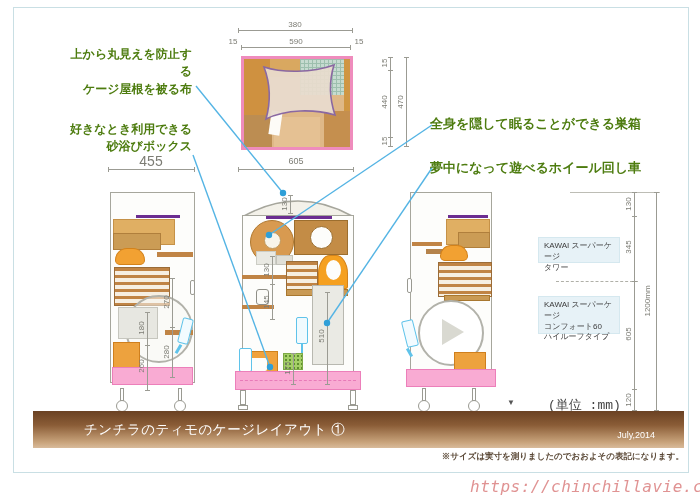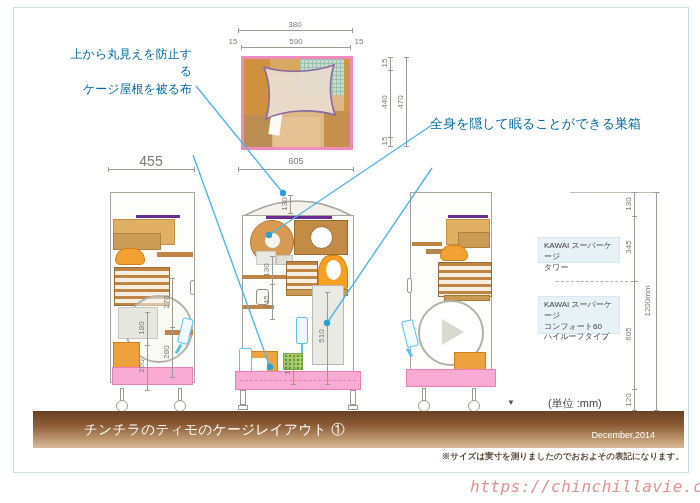--- a/index.html
+++ b/index.html
@@ -11,21 +11,21 @@
   .dlh{position:absolute;height:1px;background:#9b9b93;}
   .dlh::before,.dlh::after{content:"";position:absolute;width:1px;height:5px;background:#9b9b93;top:-2px;}
   .dlh::before{left:0}.dlh::after{right:0}
   .dlv{position:absolute;width:1px;background:#9b9b93;}
   .dlv::before,.dlv::after{content:"";position:absolute;height:1px;width:5px;background:#9b9b93;left:-2px;}
   .dlv::before{top:0}.dlv::after{bottom:0}
   .tick{position:absolute;background:#9b9b93;}
   .xline{position:absolute;height:1px;background:#bdbdb5;}
   .dimlabel{position:absolute;font-size:8px;color:#7c7c74;transform:translate(-50%,-50%);white-space:nowrap;}
   .dimlabel.rot{transform:translate(-50%,-50%) rotate(-90deg);}
-  .anno{position:absolute;font-size:12px;font-weight:normal;color:#0369a1;line-height:1.45;}
+  .anno{position:absolute;font-size:12px;font-weight:bold;color:#4d7c0f;line-height:1.45;}
   .prodbox{position:absolute;width:82px;background:#e7f2f7;border:1px solid #d5e8ef;
            font-size:8px;color:#3c3c3c;line-height:1.35;padding:3px 5px;box-sizing:border-box;}
   .ladder{position:absolute;border:1px solid #9a6c38;
           background:repeating-linear-gradient(180deg,#c08445 0 3px,#f6efe2 3px 7px);}
   .tray{position:absolute;background:#f9abd3;border:1.5px solid #ec7fba;box-sizing:border-box;}
   .caster{position:absolute;width:12px;height:12px;border-radius:50%;border:1.5px solid #9a9a92;background:#fff;box-sizing:border-box;}
   .stem{position:absolute;width:4px;height:13px;background:#fff;border:1px solid #9a9a92;box-sizing:border-box;}
   .dome{position:absolute;background:#f2a132;border:1px solid #d3821a;border-radius:50% 50% 6px 6px/90% 90% 6px 6px;box-sizing:border-box;}
   .frame{position:absolute;border:1.5px solid #a6a69c;background:#fdfdfb;box-sizing:border-box;}
   .mat{position:absolute;background:#a4cf66;border:1px solid #7da945;box-sizing:border-box;
@@ -190,36 +190,39 @@
   <div class="tick" style="left:632px;top:389px;width:5px;height:1px;"></div>
   <div class="dimlabel rot" style="left:628px;top:204px;">130</div>
   <div class="dimlabel rot" style="left:628px;top:247px;">345</div>
   <div class="dimlabel rot" style="left:628px;top:334px;">605</div>
   <div class="dimlabel rot" style="left:628px;top:400px;">120</div>
   <div class="dlv" style="left:656px;top:192px;height:219px;"></div>
   <div class="dimlabel rot" style="left:647px;top:301px;">1200mm</div>
 
   <div class="abs" style="left:507px;top:398px;font-size:8px;color:#555;">▼</div>
   <div class="abs" style="left:519px;top:415px;font-size:9.5px;color:#555;">GL</div>
-  <div class="abs" style="left:548px;top:396px;font-size:11px;color:#444;">(単位 :mm)</div>
+  <div class="abs" style="left:548px;top:396px;font-size:13px;color:#444;font-family:Liberation Mono, monospace;">(単位 :mm)</div>
 
   <div class="anno pre" style="left:60px;top:46px;width:132px;text-align:right;">上から丸見えを防止する
 ケージ屋根を被る布</div>
+  <div class="anno pre" style="left:60px;top:121px;width:132px;text-align:right;">好きなとき利用できる
+砂浴びボックス</div>
   <div class="anno" style="left:430px;top:115px;font-size:13px;white-space:nowrap;">全身を隠して眠ることができる巣箱</div>
+  <div class="anno" style="left:430px;top:159px;font-size:13px;white-space:nowrap;">夢中になって遊べるホイール回し車</div>
 
   <svg width="700" height="503" style="position:absolute;left:0;top:0;pointer-events:none;">
     <line x1="196" y1="86" x2="283" y2="193" stroke="#54b4e4" stroke-width="1.4"></line>
     <line x1="193" y1="155" x2="270" y2="367" stroke="#54b4e4" stroke-width="1.4"></line>
     <line x1="432" y1="125" x2="269" y2="235" stroke="#54b4e4" stroke-width="1.4"></line>
     <line x1="432" y1="168" x2="327" y2="323" stroke="#54b4e4" stroke-width="1.4"></line>
     <circle cx="283" cy="193" r="3.2" fill="#2f9fd8"></circle>
     <circle cx="269" cy="235" r="3.2" fill="#2f9fd8"></circle>
     <circle cx="270" cy="367" r="3.2" fill="#2f9fd8"></circle>
     <circle cx="327" cy="323" r="3.2" fill="#2f9fd8"></circle>
   </svg>
 
   <div class="abs" style="left:33px;top:411px;width:651px;height:37px;background:linear-gradient(180deg,#6a4123 0%,#8a5c36 38%,#c9a47c 85%,#d9bb9b 100%);"></div>
   <div class="abs" style="left:49px;top:421px;font-size:13.5px;color:#fff;letter-spacing:0.5px;margin-left:35px;">チンチラのティモのケージレイアウト ①</div>
-  <div class="abs" style="left:545px;top:430px;width:110px;font-size:9px;color:#fff;text-align:right;">December,2014</div>
+  <div class="abs" style="left:545px;top:430px;width:110px;font-size:9px;color:#fff;text-align:right;">July,2014</div>
   <div class="abs" style="left:384px;top:451px;width:300px;font-size:8.5px;font-weight:bold;color:#5b4937;text-align:right;">※サイズは実寸を測りましたのでおおよその表記になります。</div>
   <div class="abs" style="left:470px;top:477px;width:222px;font-size:16px;font-style:italic;color:#e09393;text-align:right;font-family:'DejaVu Sans Mono',monospace;letter-spacing:0.5px;">https://chinchillavie.com/</div>
 
 </div>
 
 </body></html>

